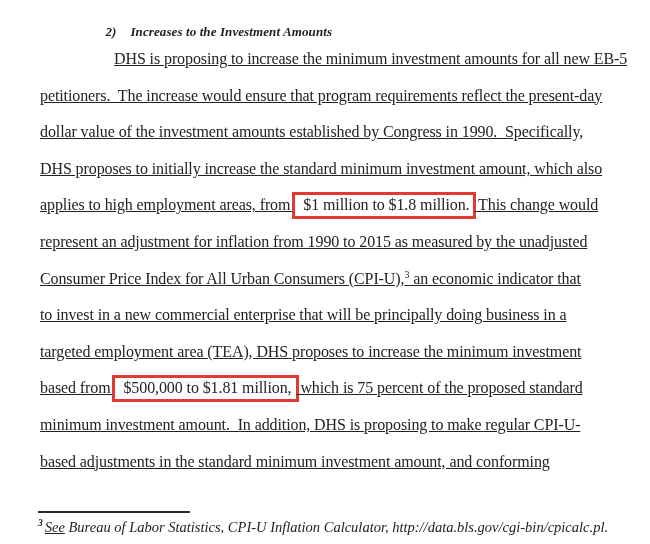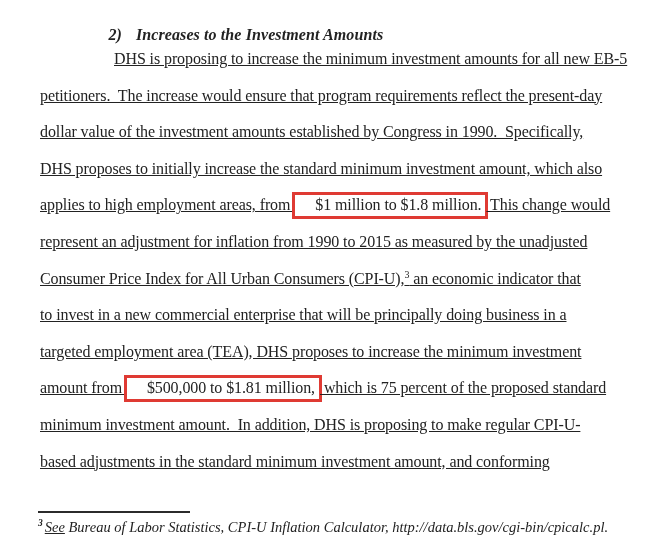--- a/index.html
+++ b/index.html
@@ -10,21 +10,21 @@
     height: 544px;
     background: #ffffff;
     font-family: "Liberation Serif", serif;
     color: var(--ink);
     overflow: hidden;
   }
   .heading {
     position: absolute;
     top: 8px;
     left: 92px;
-    font-size: 16px;
+    font-size: 13px;
     font-style: italic;
     font-weight: bold;
     white-space: pre;
     letter-spacing: 0.1px;
   }
   .heading .h-num { margin-right: 14px; }
   .para {
     position: absolute;
     top: 41px;
     left: 40px;
@@ -36,21 +36,21 @@
   .line {
     height: 36.6px;
     line-height: 36.6px;
     white-space: pre;
   }
   .line.indent { padding-left: 74px; }
   .hl {
     display: inline-block;
     line-height: normal;
     border: 3px solid var(--hl);
-    padding: 1px 4px 2px 20px;
+    padding: 1px 4px 2px 8px;
     margin: -4px -2px;
     vertical-align: baseline;
   }
   sup.inline-sup {
     font-size: 10px;
     line-height: 0;
     vertical-align: super;
   }
   .footnote-rule {
     position: absolute;
@@ -90,21 +90,21 @@
   <div class="para">
       <div class="line indent"><span>DHS is proposing to increase the minimum investment amounts for all new EB-5</span></div>
       <div class="line"><span>petitioners.  The increase would ensure that program requirements reflect the present-day</span></div>
       <div class="line"><span>dollar value of the investment amounts established by Congress in 1990.  Specifically,</span></div>
       <div class="line"><span>DHS proposes to initially increase the standard minimum investment amount, which also</span></div>
       <div class="line"><span>applies to high employment areas, from </span><span class="hl">$1 million to $1.8 million.</span><span> This change would</span></div>
       <div class="line"><span>represent an adjustment for inflation from 1990 to 2015 as measured by the unadjusted</span></div>
       <div class="line"><span>Consumer Price Index for All Urban Consumers (CPI-U),</span><sup class="inline-sup">3</sup><span> an economic indicator that</span></div>
       <div class="line"><span>to invest in a new commercial enterprise that will be principally doing business in a</span></div>
       <div class="line"><span>targeted employment area (TEA), DHS proposes to increase the minimum investment</span></div>
-      <div class="line"><span>amount from </span><span class="hl">$500,000 to $1.81 million,</span><span> which is 75 percent of the proposed standard</span></div>
+      <div class="line"><span>based from </span><span class="hl">$500,000 to $1.81 million,</span><span> which is 75 percent of the proposed standard</span></div>
       <div class="line"><span>minimum investment amount.  In addition, DHS is proposing to make regular CPI-U-</span></div>
       <div class="line"><span>based adjustments in the standard minimum investment amount, and conforming</span></div>
     </div>
 
   <div class="footnote-rule"></div>
 
   <div class="footnote"><sup class="fn-marker">3</sup><span class="fn-see">See</span><span> Bureau of Labor Statistics, CPI-U Inflation Calculator, http://data.bls.gov/cgi-bin/cpicalc.pl.</span></div>
 
 </div>
 

